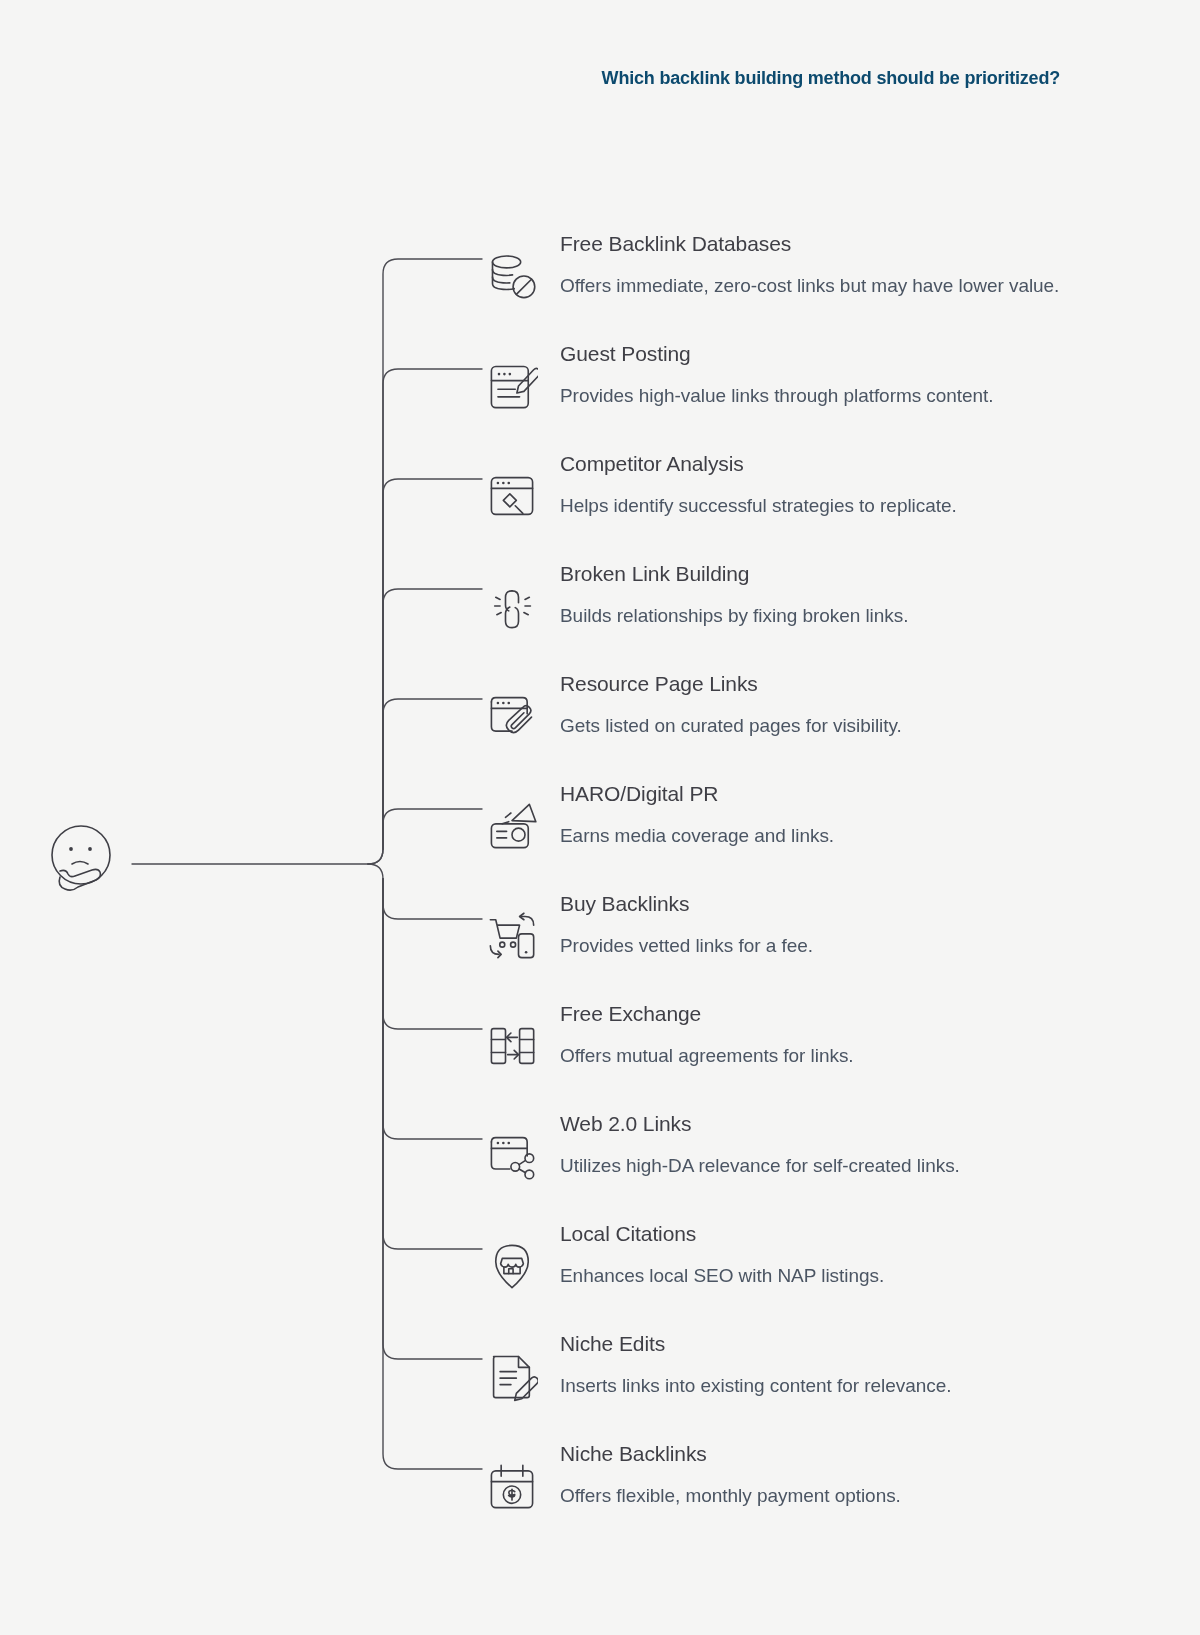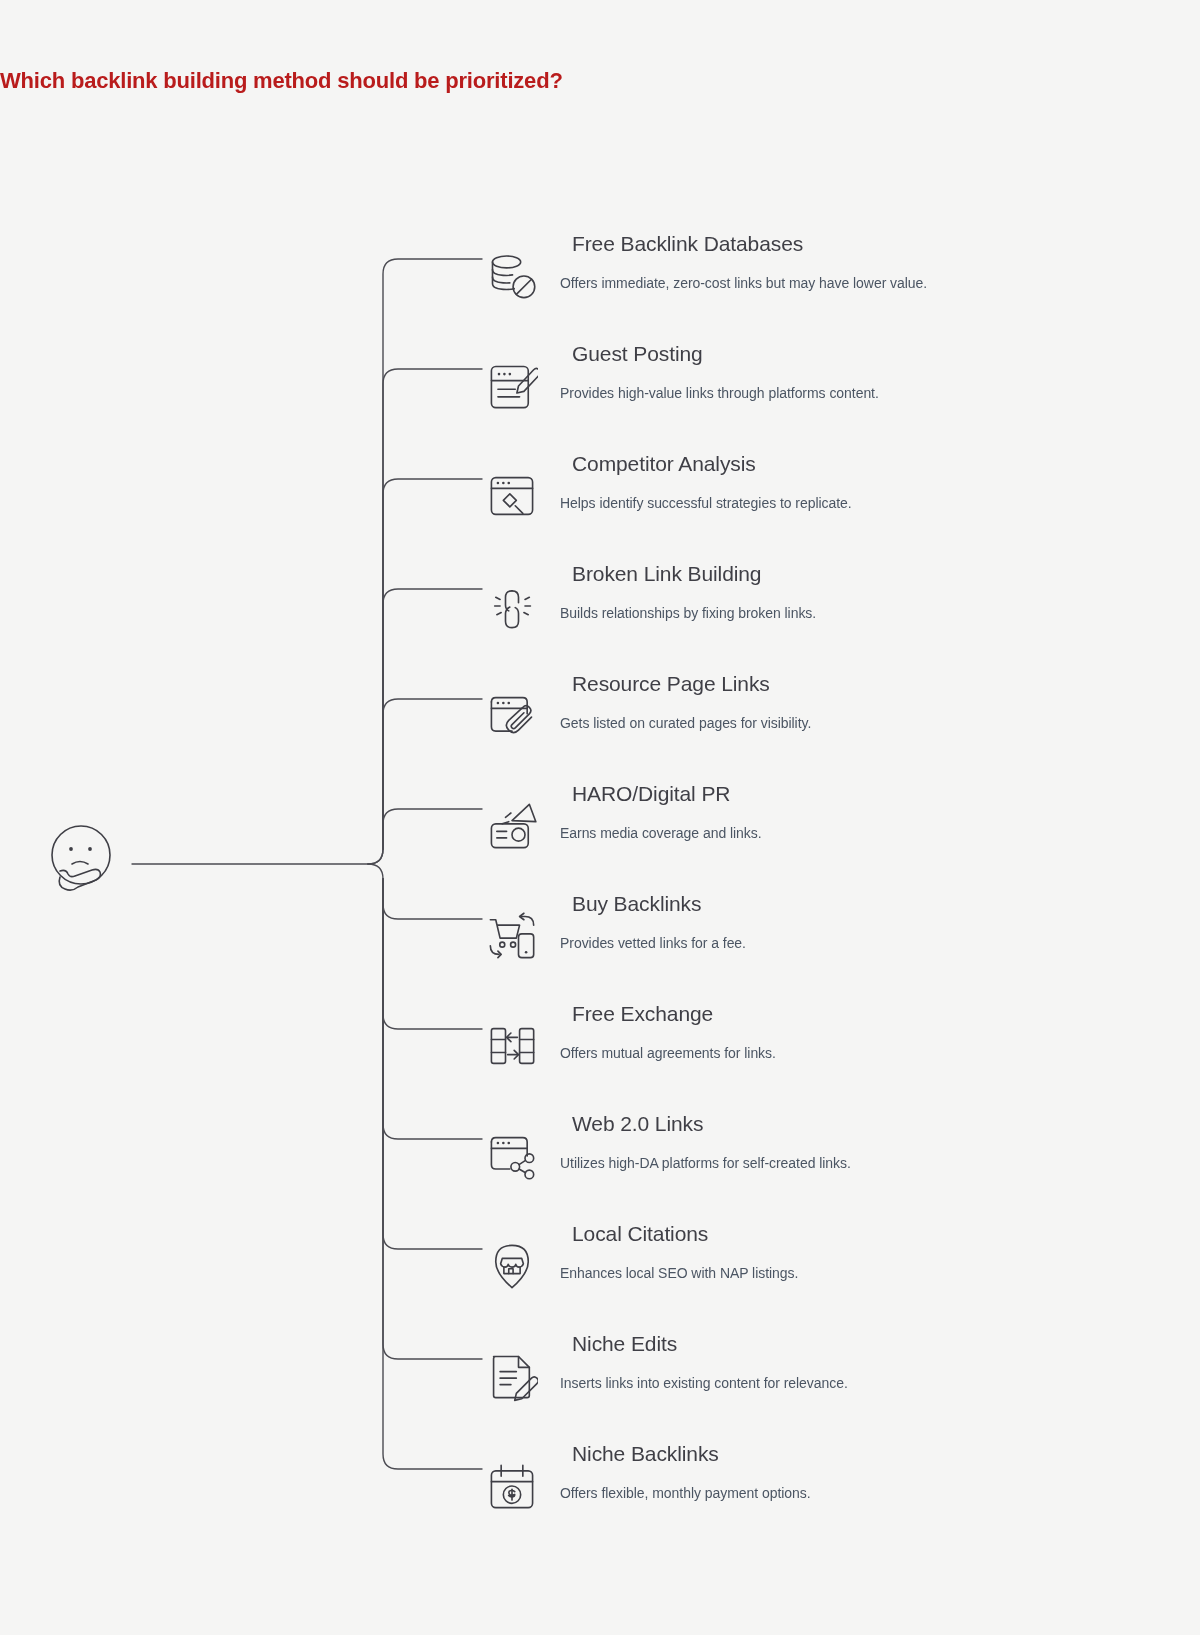--- a/index.html
+++ b/index.html
@@ -5,47 +5,46 @@
   html,body{margin:0;padding:0;}
   body{
     width:1200px;height:1635px;
     background:#f5f5f4;
     font-family:"Liberation Sans","DejaVu Sans",sans-serif;
     -webkit-font-smoothing:antialiased;
     position:relative;overflow:hidden;
   }
   #title{
     position:absolute;left:0;top:68px;width:1060px;
-    text-align:left;
-    font-size:22px;font-weight:bold;color:#b91c1c;
+    text-align:right;
+    font-size:18px;font-weight:bold;color:#0c4a6e;
     letter-spacing:-0.2px;
   }
   #canvas{position:absolute;left:0;top:0;width:1200px;height:1635px;}
   #connectors{position:absolute;left:0;top:0;width:1200px;height:1635px;pointer-events:none;}
   #root-node{
     position:absolute;left:38px;top:815px;width:86px;height:86px;
   }
   .branch{
     position:absolute;
     left:486px;
     height:110px;
     display:block;
   }
   .branch-icon{
     position:absolute;left:0;top:26px;width:52px;height:52px;
   }
   .branch-label{
     position:absolute;left:74px;top:8px;
     font-size:21px;color:#3f3f46;white-space:nowrap;
     letter-spacing:-0.1px;
-    margin-left:12px;
   }
   .branch-desc{
     position:absolute;left:74px;top:51px;
-    font-size:14px;color:#4b5563;white-space:nowrap;
+    font-size:19px;color:#4b5563;white-space:nowrap;
     letter-spacing:-0.05px;
   }
 </style>
 </head>
 <body>
 
 <div id="title">Which backlink building method should be prioritized?</div>
 
 <svg id="connectors" viewBox="0 0 1200 1635" xmlns="http://www.w3.org/2000/svg" fill="none" stroke="#4b4b52" stroke-width="1.4" stroke-linecap="round">
 
@@ -195,21 +194,21 @@
           <circle cx="11" cy="12" r="1.2" fill="#3f3f46" stroke="none"></circle>
           <circle cx="16" cy="12" r="1.2" fill="#3f3f46" stroke="none"></circle>
           <circle cx="21" cy="12" r="1.2" fill="#3f3f46" stroke="none"></circle>
           <circle cx="40" cy="26" r="4"></circle>
           <circle cx="27" cy="34" r="4"></circle>
           <circle cx="40" cy="41" r="4"></circle>
           <path d="M30.5 32 L 36.5 28"></path>
           <path d="M30.5 36 L 36.5 39.5"></path>
         </svg></div>
       <div class="branch-label">Web 2.0 Links</div>
-      <div class="branch-desc">Utilizes high-DA platforms for self-created links.</div>
+      <div class="branch-desc">Utilizes high-DA relevance for self-created links.</div>
     </div>
     <div class="branch" style="top: 1214px;">
       <div class="branch-icon"><svg viewBox="0 0 48 48" xmlns="http://www.w3.org/2000/svg" width="52" height="52" fill="none" stroke="#3f3f46" stroke-width="1.5" stroke-linecap="round" stroke-linejoin="round">
           <path d="M24 5 q 15 0 15 15 q 0 11 -15 24 q -15 -13 -15 -24 q 0 -15 15 -15 Z"></path>
           <path d="M15 17 h 18 l 1.5 5 q -1 3 -4 3 q -2.5 0 -3 -2.5 q -0.5 2.5 -3.5 2.5 q -3 0 -3.5 -2.5 q -0.5 2.5 -3 2.5 q -3 0 -4 -3 Z"></path>
           <path d="M16.5 25 V 31 H 31.5 V 25"></path>
           <path d="M21 31 V 26.5 h 4 V 31"></path>
         </svg></div>
       <div class="branch-label">Local Citations</div>
       <div class="branch-desc">Enhances local SEO with NAP listings.</div>

